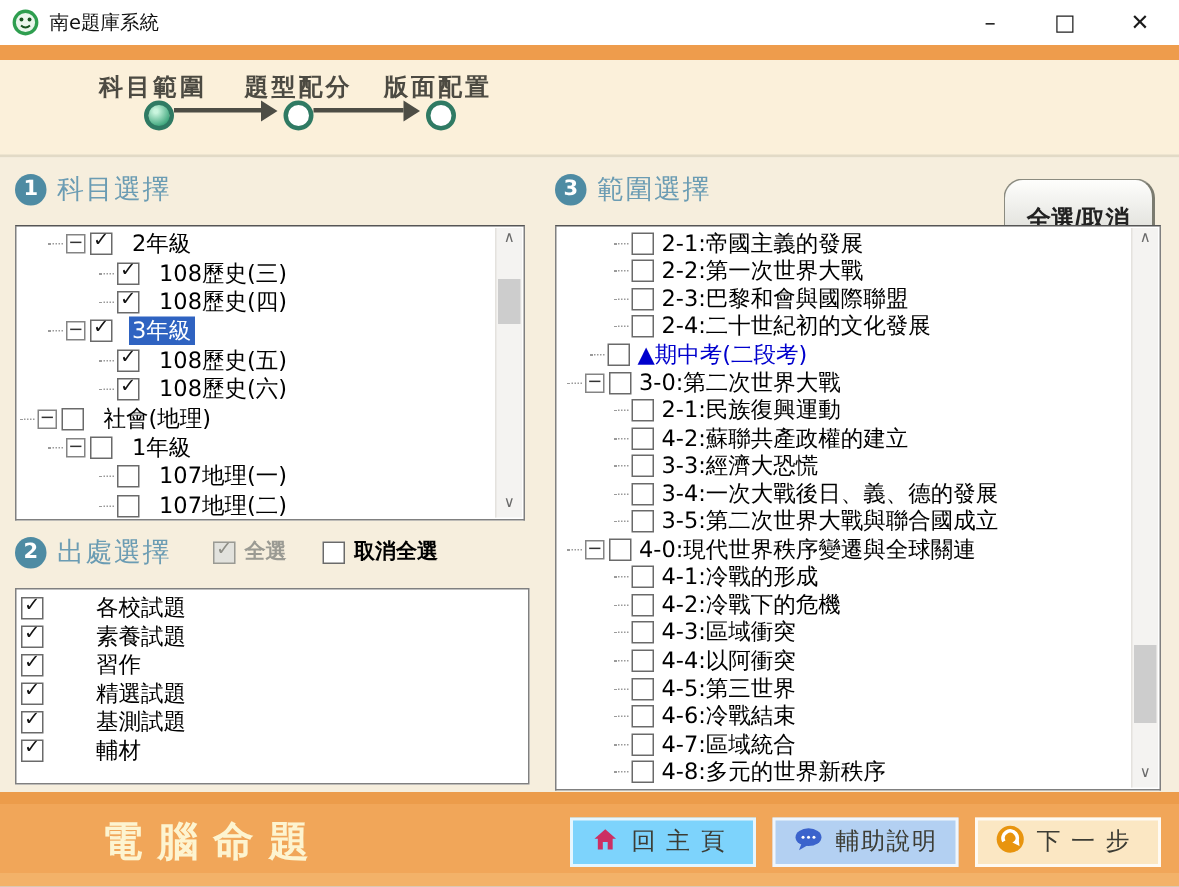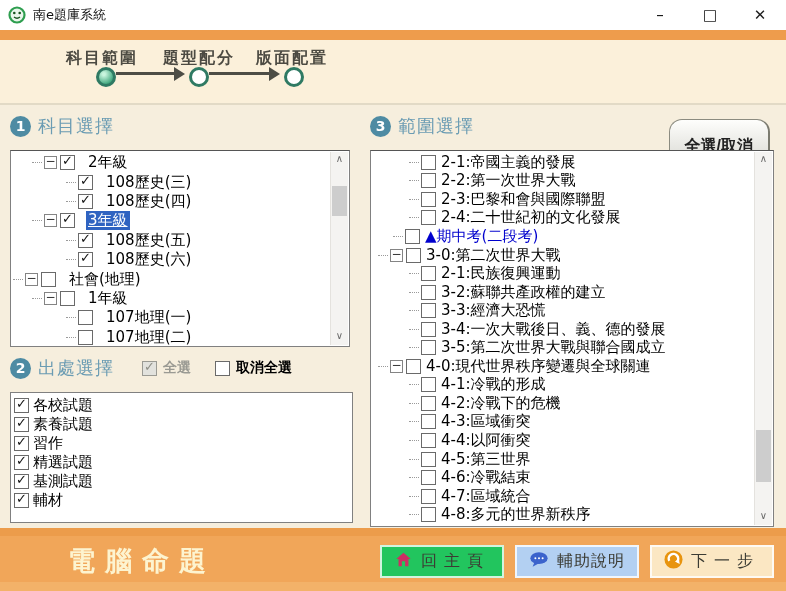--- a/index.html
+++ b/index.html
@@ -48,23 +48,23 @@
   .dash{flex:none;width:10px;border-top:1px dotted #9a9a9a;margin-right:2px;}
   .expand-box{flex:none;width:11px;height:11px;border:1px solid #848484;background:#fff;
     font-size:12px;line-height:9px;text-align:center;color:#333;margin-right:3px;box-sizing:content-box;}
   .cb{flex:none;width:13px;height:13px;border:1px solid #6a6a6a;background:#fff;position:relative;
     box-sizing:content-box;}
   .cb.checked::after{content:"✓";position:absolute;left:1px;top:-3px;font-size:13px;font-weight:bold;color:#111;}
   .cb.graychecked{background:#e2e2dd;border-color:#9a9a93;}
   .cb.graychecked::after{content:"✓";position:absolute;left:1px;top:-3px;font-size:13px;font-weight:bold;color:#8e8e86;}
   .tree-label{margin-left:13px;}
   #scope-tree .tree-label{margin-left:5px;}
-  .tree-label.selected{background:#2f63c1;color:#fff;padding:0 2px;margin-left:11px;text-decoration:underline;}
+  .tree-label.selected{background:#2f63c1;color:#fff;padding:0 2px;margin-left:11px;}
   .tree-label.blue{color:#0000cd;}
-  .list-row{display:flex;align-items:center;height:19px;font-size:15px;color:#000;}
+  .list-row{display:flex;align-items:center;height:19px;font-size:15px;color:#000;gap:31px;}
   .list-row .cb{margin-right:4px;}
   
   .vscroll{position:absolute;top:1px;right:1px;bottom:1px;width:17px;background:#f4f3f1;
     border-left:1px solid #e4e2de;}
   .varrow{height:16px;color:#6a6a6a;font-size:10px;text-align:center;line-height:14px;cursor:default;}
   .varrow.bottom{position:absolute;bottom:0;left:0;right:0;}
   .vthumb{position:absolute;left:1px;width:15px;background:#cdcdcd;}
   
   .pill-btn{position:absolute;right:16px;top:119px;padding:16px 15px;border-radius:13px;
     background:linear-gradient(#fefefc,#d1d1ca);border:1px solid #8b8b80;
@@ -72,21 +72,21 @@
     font-size:16px;font-weight:bold;color:#222;cursor:default;}
   
   .footer-darkline{position:absolute;top:528px;left:0;right:0;height:8px;background:#ec9c4b;}
   .footer{position:absolute;top:536px;left:0;right:0;bottom:0;background:#f1a659;}
   .footer-bottom{position:absolute;bottom:0;left:0;right:0;height:9px;background:#f3b269;}
   .brand{position:absolute;left:68px;top:7px;font-size:27px;font-weight:bold;color:#fdf4d0;
     letter-spacing:10px;}
   .footer-buttons{position:absolute;right:12px;top:9px;display:flex;gap:11px;}
   .fbtn{display:flex;align-items:center;gap:8px;padding:3px 12px;border:2px solid rgba(255,255,255,0.8);
     font-size:16px;color:#3c3c34;cursor:default;}
-  .fbtn.home{background:#22c55e;letter-spacing:7px;}
+  .fbtn.home{background:#7dd3fc;letter-spacing:7px;}
   .fbtn.help{background:#b3d0f2;letter-spacing:1px;}
   .fbtn.next{background:#fbe7c3;letter-spacing:7px;}
   .fbtn svg{flex:none;}
 </style>
 </head>
 <body>
 
 <div class="window">
 
   <div class="titlebar">
@@ -287,21 +287,21 @@
         <div class="tree-row">
           <span class="spacer" style="width: 36px;"></span>
           <span class="dash"></span>
           <span class="cb"></span>
           <span class="tree-label">2-1:民族復興運動</span>
         </div>
         <div class="tree-row">
           <span class="spacer" style="width: 36px;"></span>
           <span class="dash"></span>
           <span class="cb"></span>
-          <span class="tree-label">3-2:蘇聯共產政權的建立</span>
+          <span class="tree-label">4-2:蘇聯共產政權的建立</span>
         </div>
         <div class="tree-row">
           <span class="spacer" style="width: 36px;"></span>
           <span class="dash"></span>
           <span class="cb"></span>
           <span class="tree-label">3-3:經濟大恐慌</span>
         </div>
         <div class="tree-row">
           <span class="spacer" style="width: 36px;"></span>
           <span class="dash"></span>

